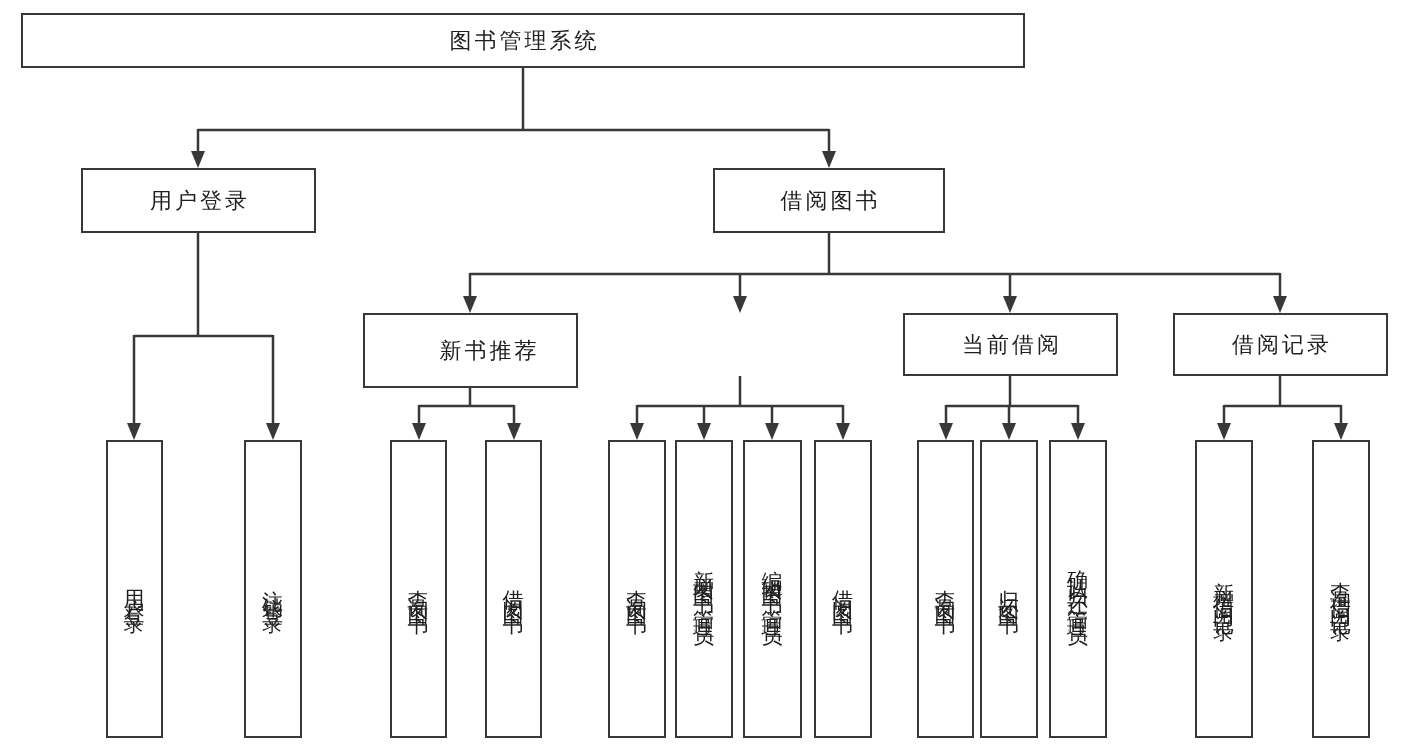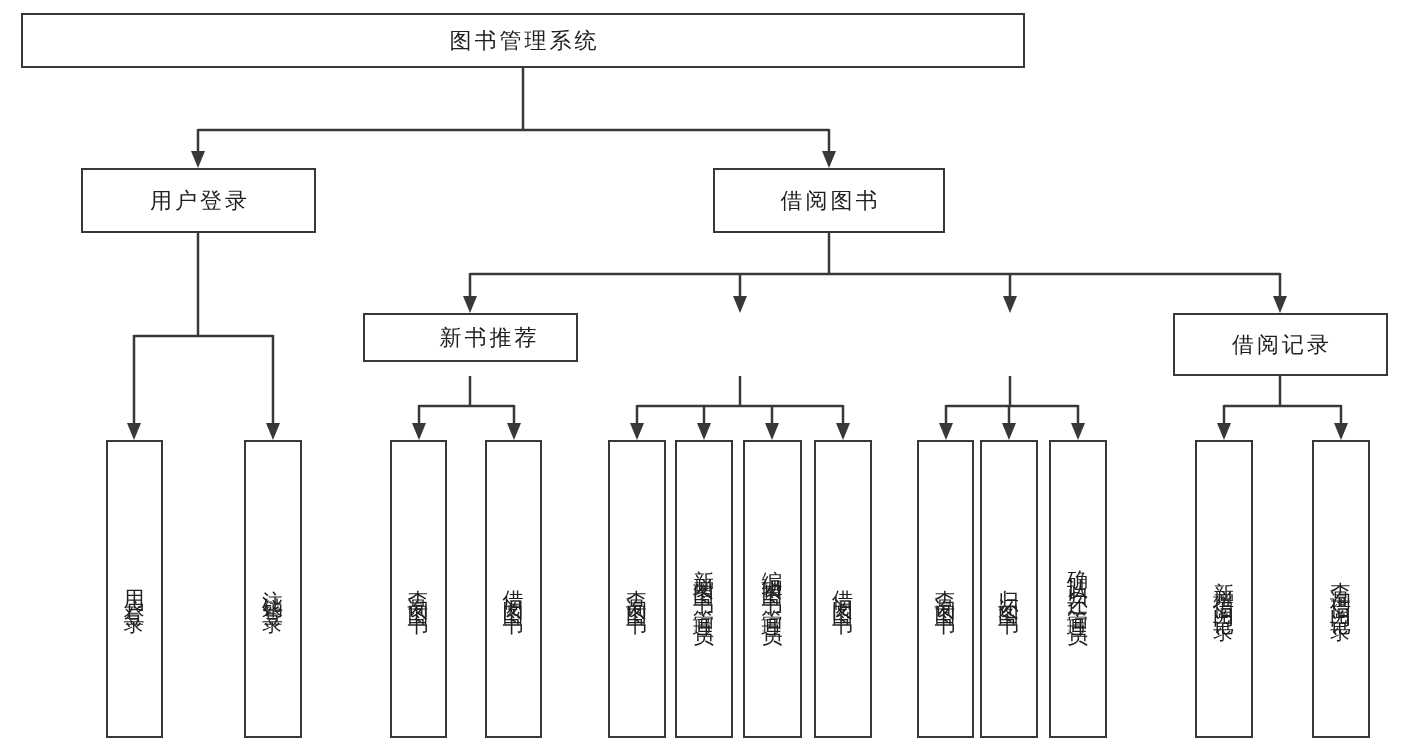--- a/index.html
+++ b/index.html
@@ -38,21 +38,21 @@
     writing-mode: vertical-rl;
     text-orientation: mixed;
     font-size: 21px;
     letter-spacing: 8px;
     line-height: 1;
   }
   
   .n-root { left: 21px;   top: 13px;  width: 1004px; height: 55px; }
   .n-l2a  { left: 81px;   top: 168px; width: 235px;  height: 65px; }
   .n-l2b  { left: 713px;  top: 168px; width: 232px;  height: 65px; }
-  .n-l3a  { left: 363px;  top: 313px; width: 215px;  height: 49px; padding-left: 35px; }
+  .n-l3a  { left: 363px;  top: 313px; width: 215px;  height: 75px; padding-left: 35px; }
   .n-l3b  { left: 633px;  top: 313px; width: 215px;  height: 63px; }
   .n-l3c  { left: 903px;  top: 313px; width: 215px;  height: 63px; }
   .n-l3d  { left: 1173px; top: 313px; width: 215px;  height: 63px; }
   .leaf   { top: 440px; height: 298px; }
   .n-ul0 { left: 106px;  width: 57px; }
   .n-ul1 { left: 244px;  width: 58px; }
   .n-nb0 { left: 390px;  width: 57px; }
   .n-nb1 { left: 485px;  width: 57px; }
   .n-bb0 { left: 608px;  width: 58px; }
   .n-bb1 { left: 675px;  width: 58px; }
@@ -135,20 +135,21 @@
       <polygon points="1334,423 1348,423 1341,440"></polygon>
     </g>
   </svg>
 
   <div class="node h-node n-root">图书管理系统</div>
 
   <div class="node h-node n-l2a">用户登录</div>
   <div class="node h-node n-l2b">借阅图书</div>
 
   <div class="node h-node n-l3a">新书推荐</div>
+  <div class="node h-node n-l3c">当前借阅</div>
   <div class="node h-node n-l3d">借阅记录</div>
 
   <div class="node v-node leaf n-ul0">用户登录</div>
   <div class="node v-node leaf n-ul1">注销登录</div>
 
   <div class="node v-node leaf n-nb0">查询图书</div>
   <div class="node v-node leaf n-nb1">借阅图书</div>
 
   <div class="node v-node leaf n-bb0">查询图书</div>
   <div class="node v-node leaf n-bb1">新增图书（管理员）</div>

